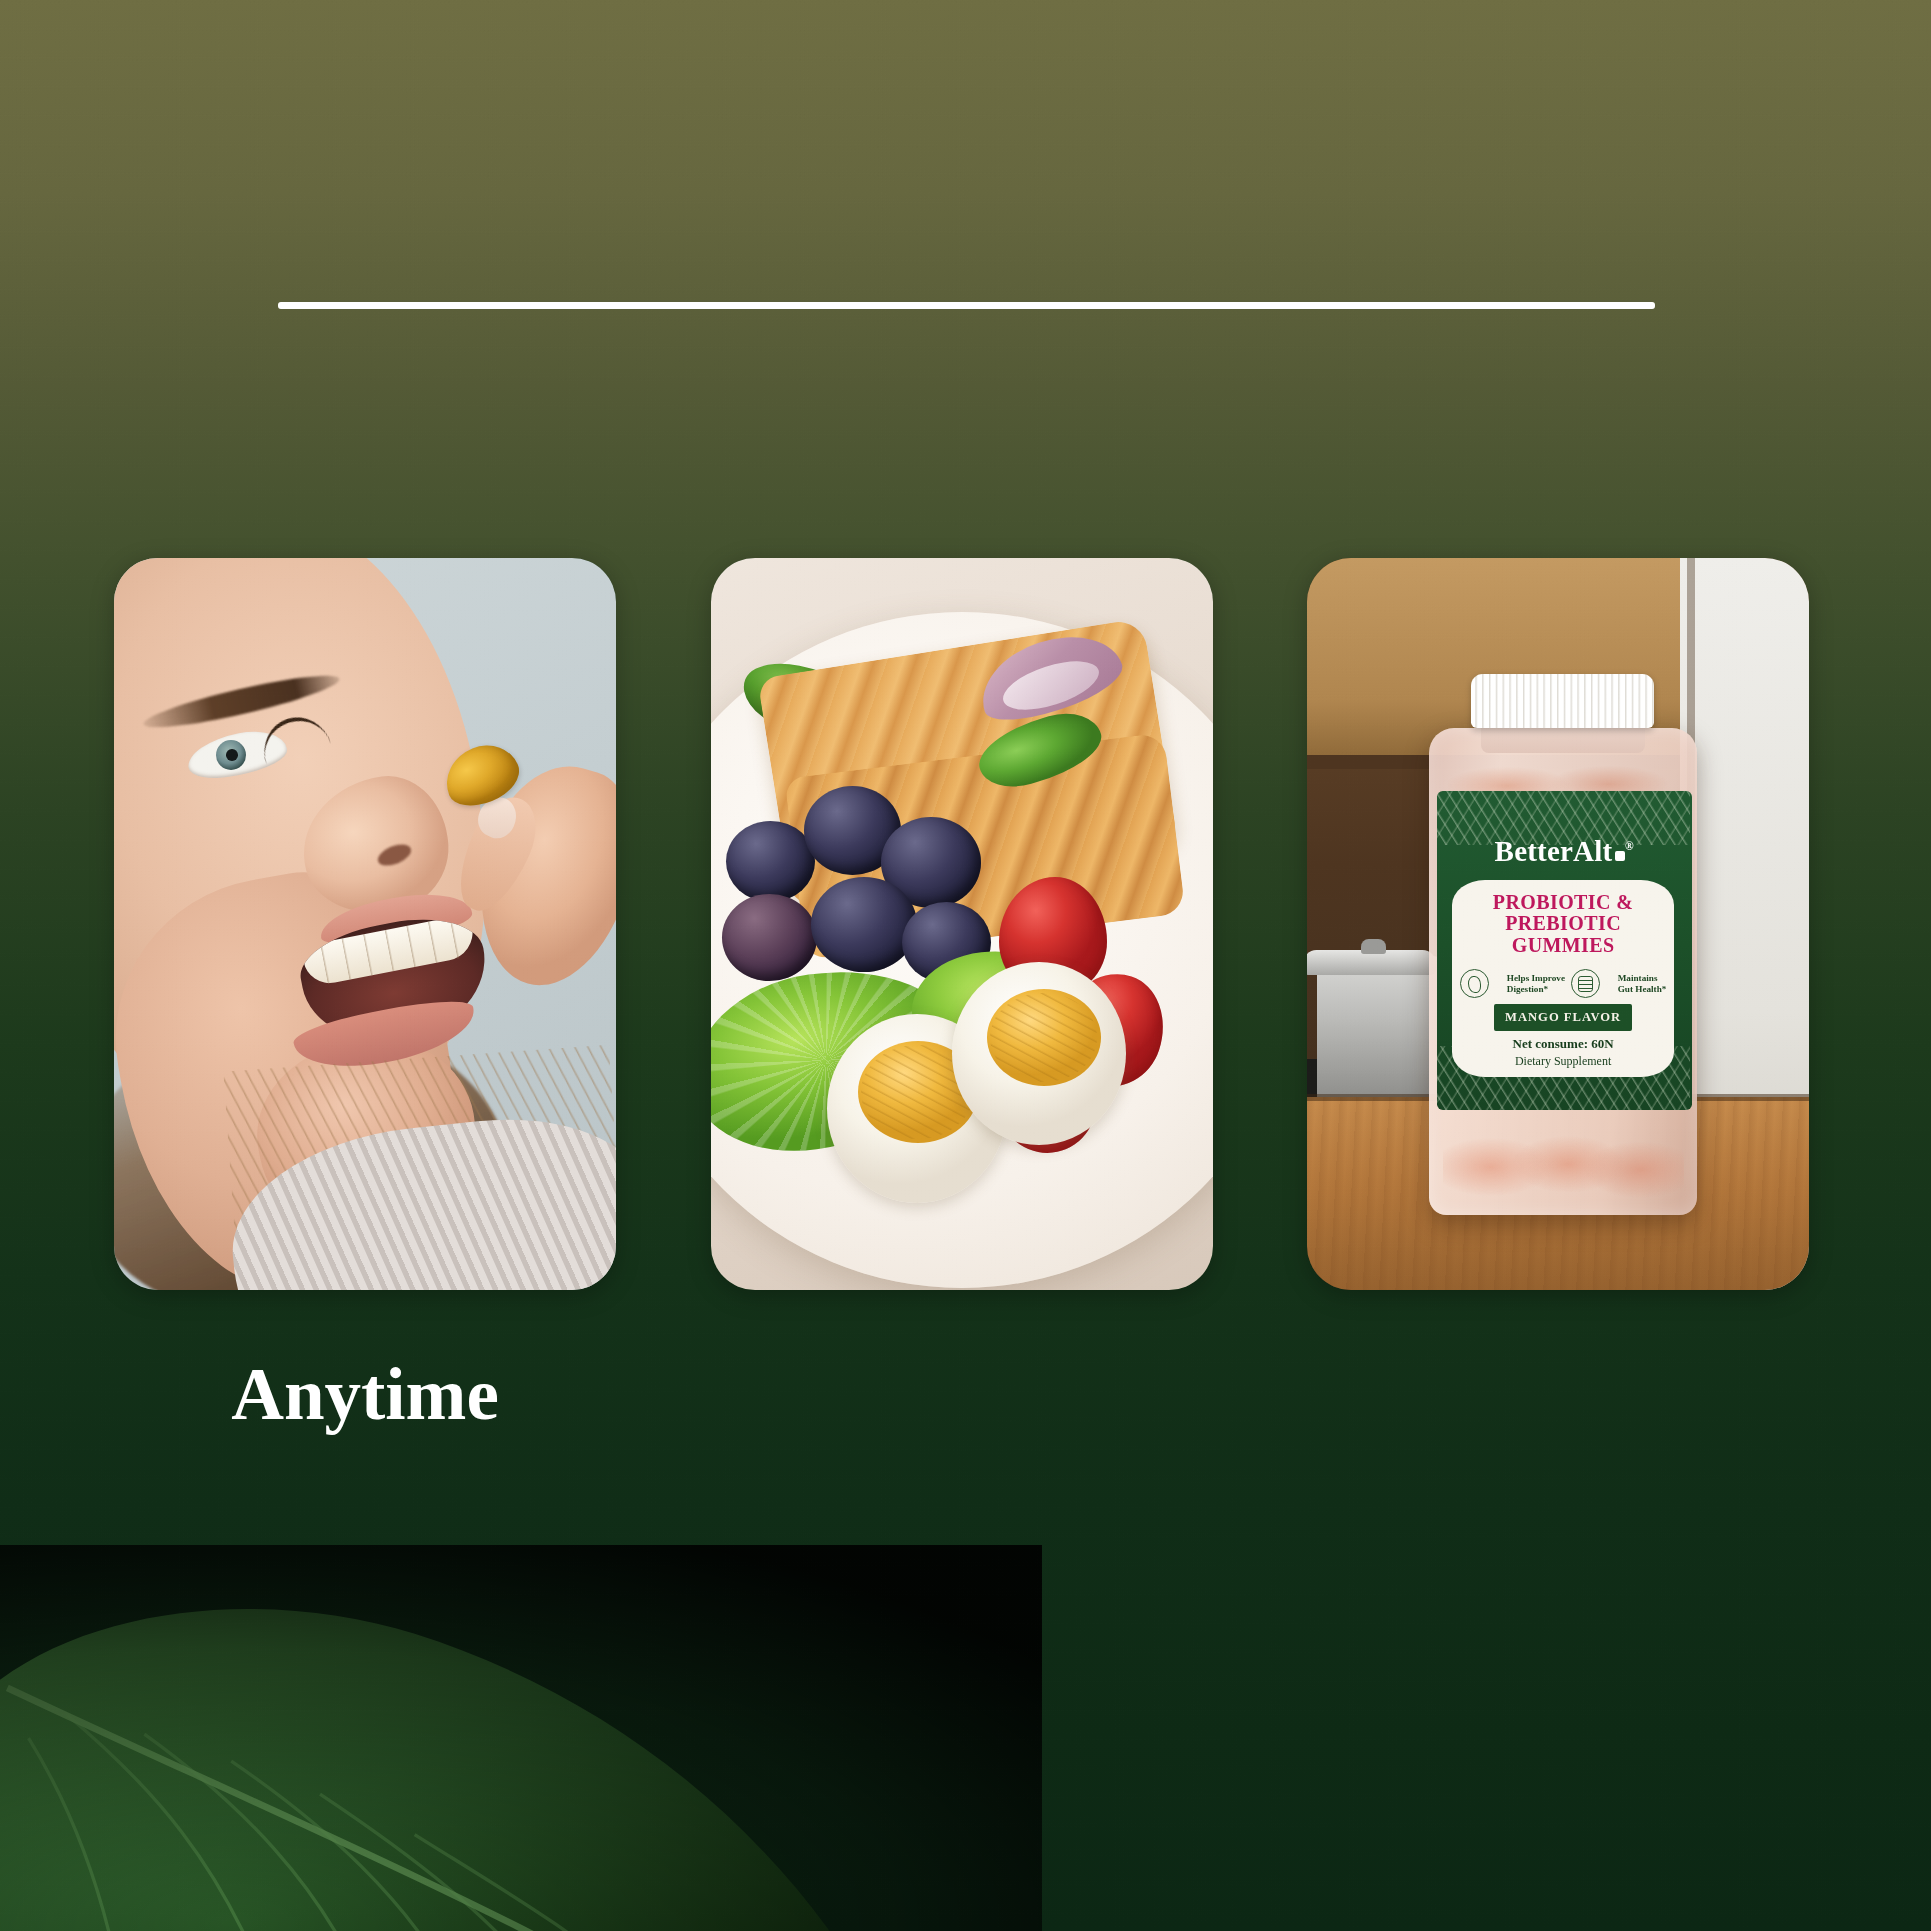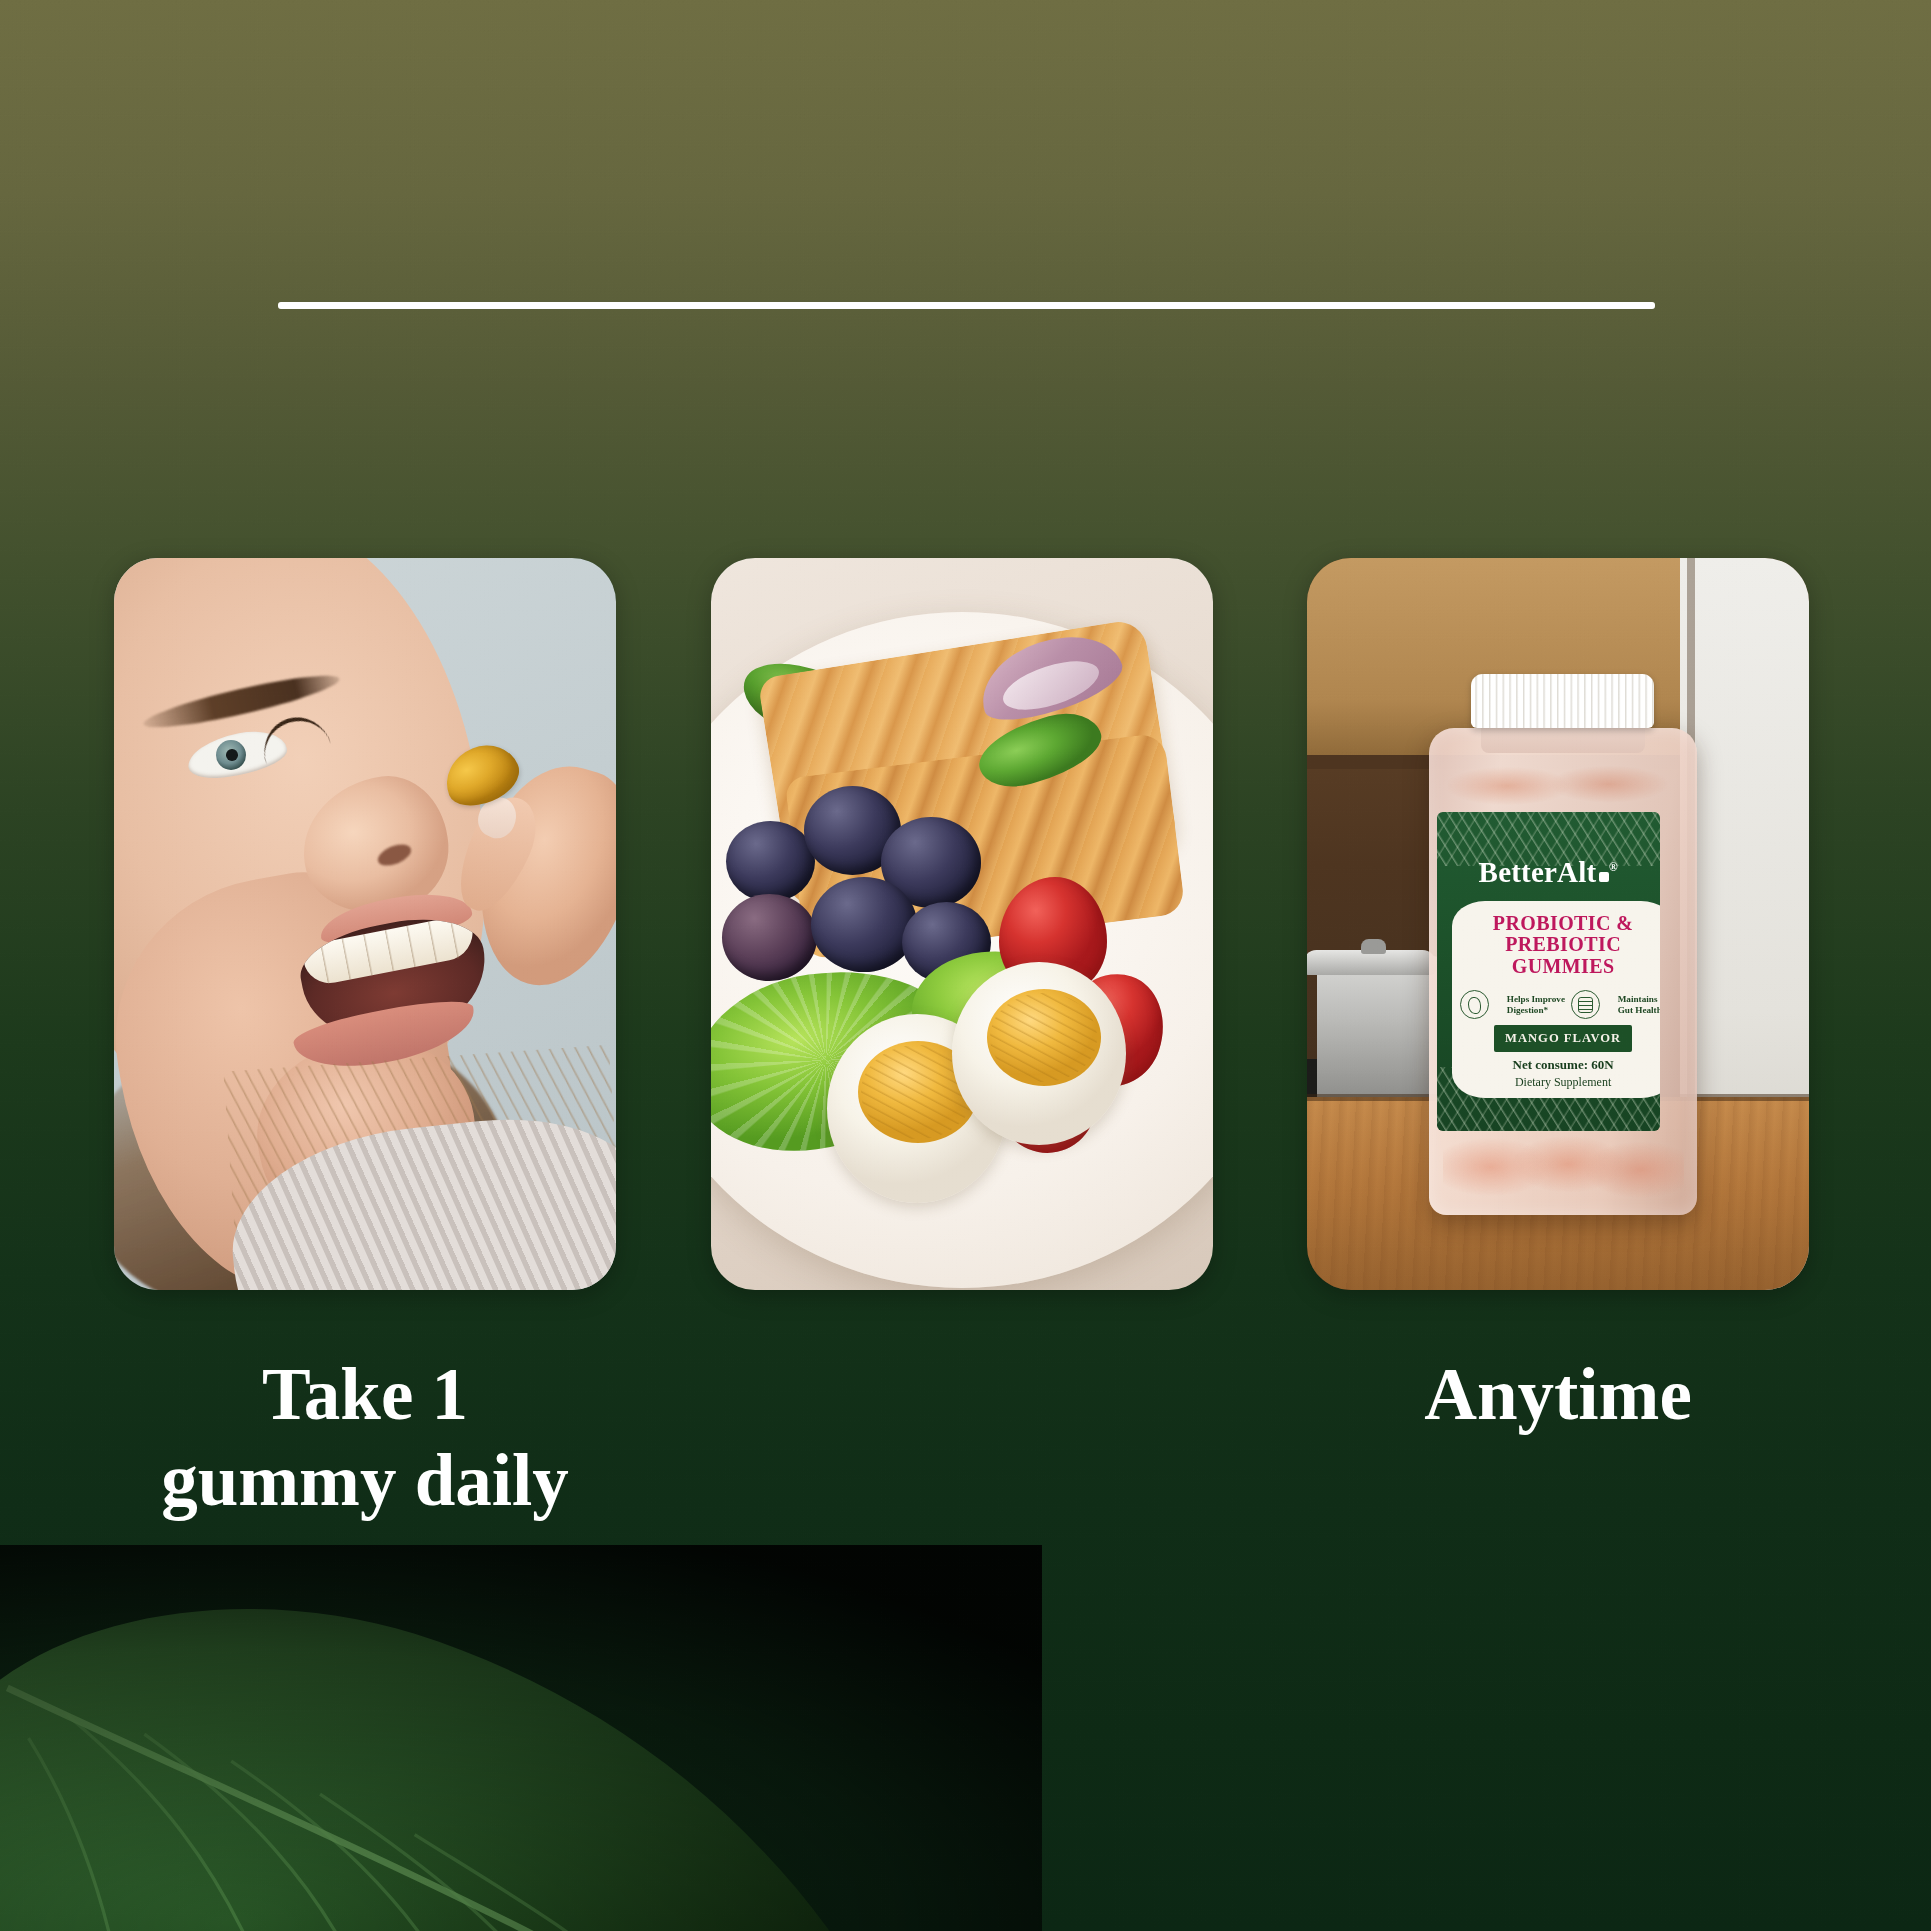--- a/index.html
+++ b/index.html
@@ -406,22 +406,22 @@
   .bottle-cap {
     position: absolute; left: 42px; top: 0;
     width: 183px; height: 54px;
     background:
       repeating-linear-gradient(90deg, #ffffff 0px, #ffffff 3.9px, #dedbd4 4.8px, #ffffff 6.8px),
       linear-gradient(180deg, #ffffff, #e3e0d9);
     border-radius: 11.6px 11.6px 5.8px 5.8px;
     box-shadow: 0 2.9px 6.8px rgba(0,0,0,.22);
   }
   .label {
-    position: absolute; left: 7.7px; top: 138px;
-    width: 223px; height: 319px;
+    position: absolute; left: 7.7px; top: 117px;
+    width: 255px; height: 319px;
     background: linear-gradient(180deg, #215b32 0%, #1c5029 48%, #174423 100%);
     border-radius: 5.8px;
     overflow: hidden;
   }
   .label-foliage-top, .label-foliage-bot {
     position:absolute; left:0; width:253px; height:54px;
     background:
       repeating-linear-gradient(58deg, rgba(255,255,255,.0) 0px, rgba(255,255,255,.0) 6.8px, rgba(214,228,205,.45) 7.7px, rgba(255,255,255,.0) 9.7px),
       repeating-linear-gradient(-58deg, rgba(255,255,255,.0) 0px, rgba(255,255,255,.0) 8.7px, rgba(200,216,190,.33) 9.7px, rgba(255,255,255,.0) 11.6px);
     opacity:.9;
@@ -643,22 +643,20 @@
             <div class="flavor">MANGO FLAVOR</div>
             <div class="netq">Net consume: 60N</div>
             <div class="dietary">Dietary Supplement</div>
           </div>
         </div>
       </div>
     </div>
   </div>
 
   <div class="captions">
-    <div class="caption" style="white-space:pre-line">Take 1
-gummy daily</div>
     <div class="caption" style="white-space:pre-line">Anytime</div>
   </div>
 
   <div class="leaf-wrap">
     <svg viewBox="0 0 1120 460" width="1081" height="444" xmlns="http://www.w3.org/2000/svg">
       <defs>
         <linearGradient id="lg" x1="0" y1="0" x2="1" y2="1">
           <stop offset="0%" stop-color="#3f7a3a"></stop>
           <stop offset="45%" stop-color="#2c5c2a"></stop>
           <stop offset="100%" stop-color="#12300f"></stop>

